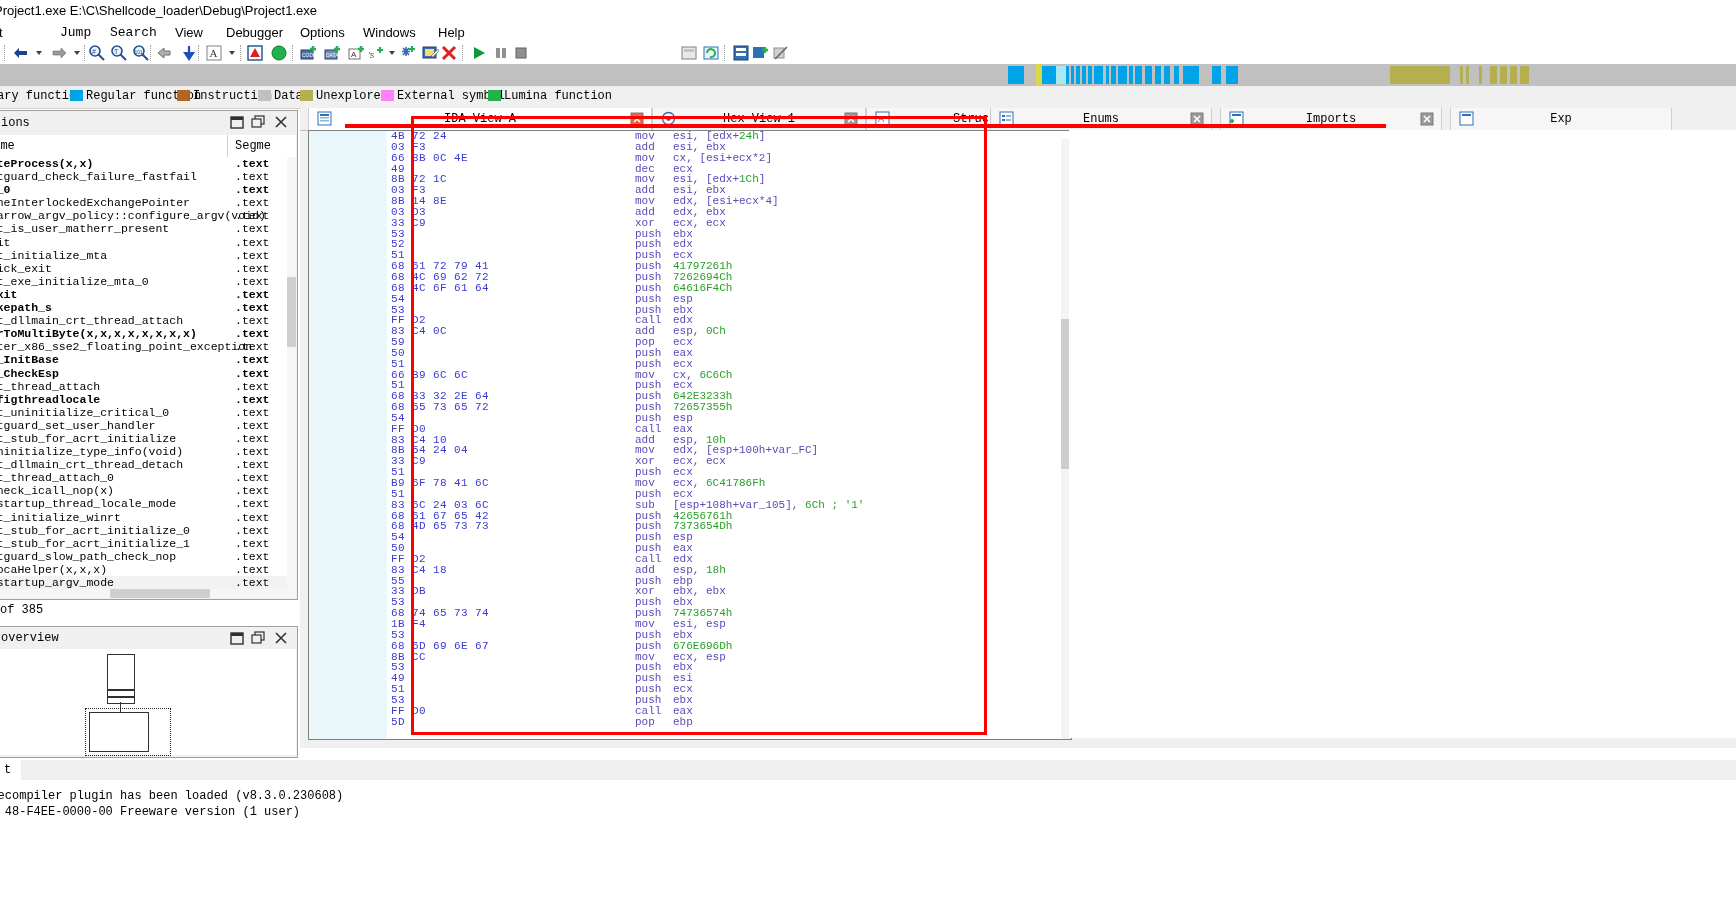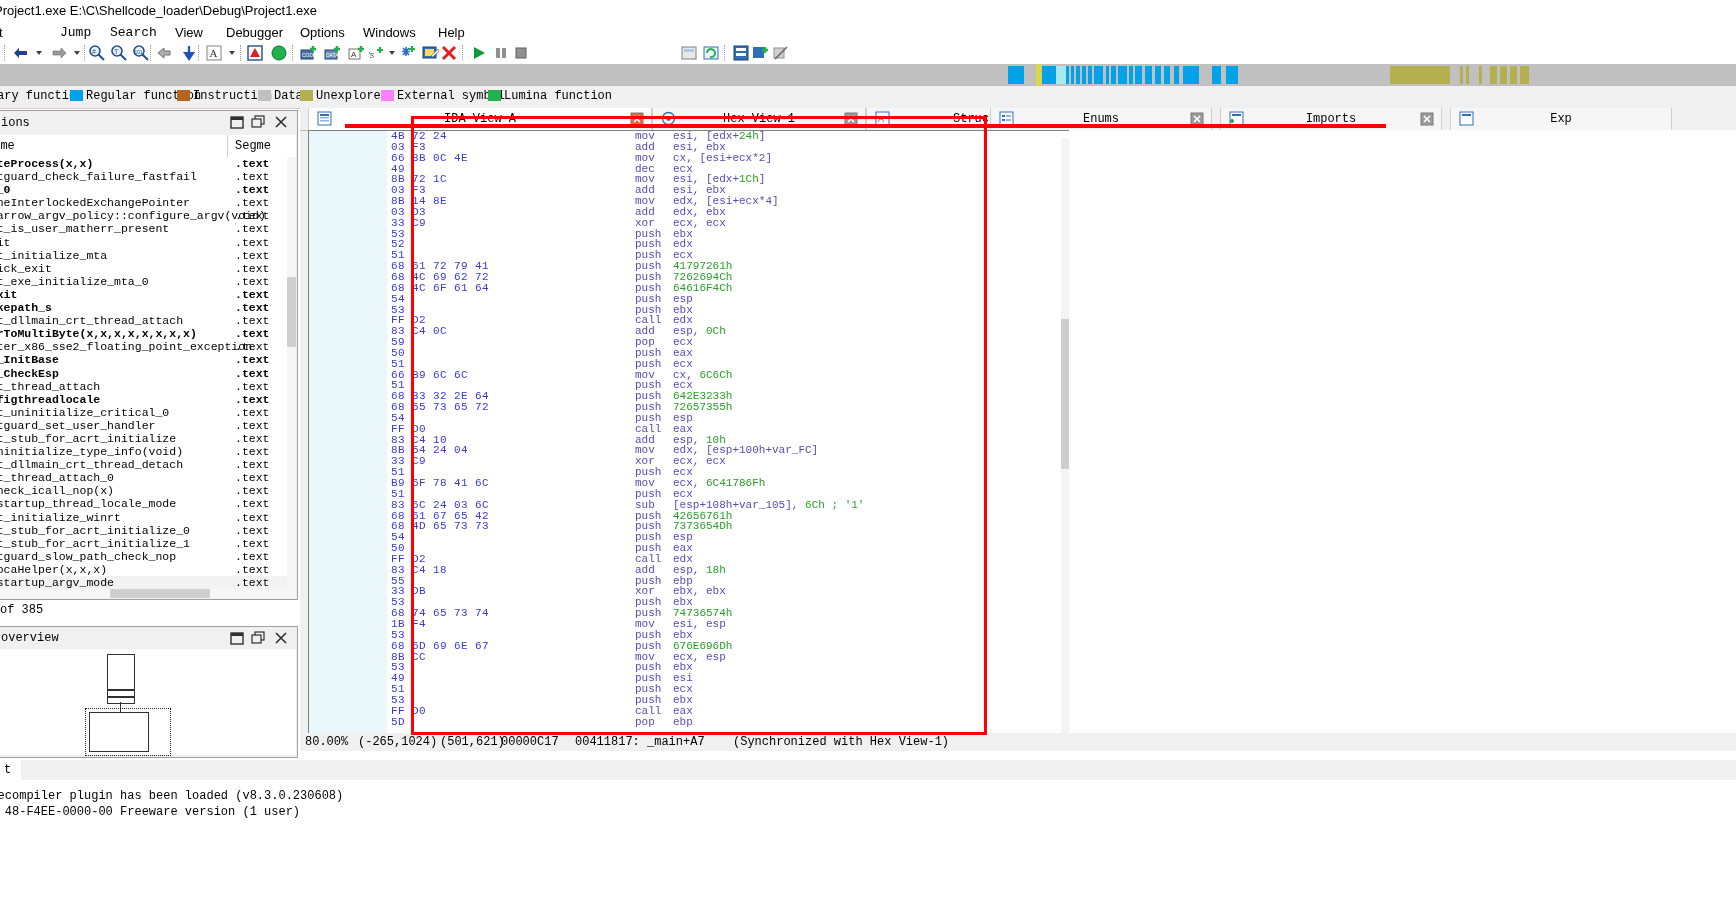--- a/index.html
+++ b/index.html
@@ -945,28 +945,20 @@
         <div class="d-vthumb" style="top:180px;height:150px;"></div>
       </div>
     </div>
 
     <div class="rightpane" style="left:769px;top:22px;width:667px;height:608px;"></div>
   </div>
 
   <div class="redbox"></div>
   <div class="redline"></div>
 
-  <div class="dstatus">
-    <span class="seg" style="left:5px;">80.00%</span>
-    <span class="seg" style="left:58px;">(-265,1024)</span>
-    <span class="seg" style="left:140px;">(501,621)</span>
-    <span class="seg" style="left:201px;">00000C17</span>
-    <span class="seg" style="left:275px;">00411817: _main+A7</span>
-    <span class="seg" style="left:433px;">(Synchronized with Hex View-1)</span>
-  </div>
 
   <div class="outpanel">
     <div class="out-tabs">
       <span class="otab">t</span>
     </div>
     <div class="out-body" id="outbody">
         <div class="oline" style="top: 9px;">s Decompiler plugin has been loaded (v8.3.0.230608)</div>
         <div class="oline" style="top: 25px;">se: 48-F4EE-0000-00 Freeware version (1 user)</div>
       </div>
   </div>

